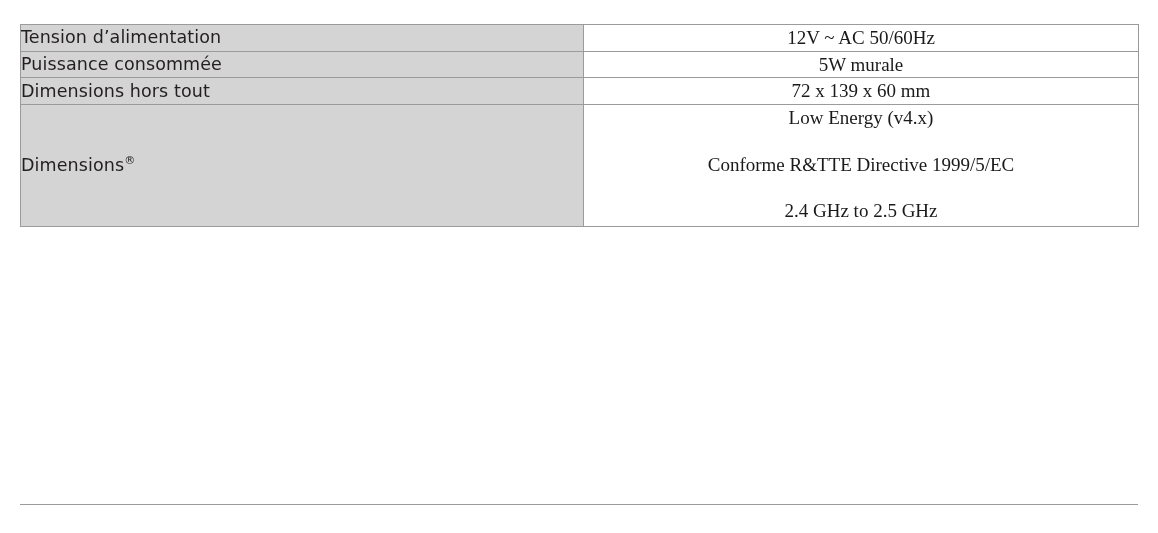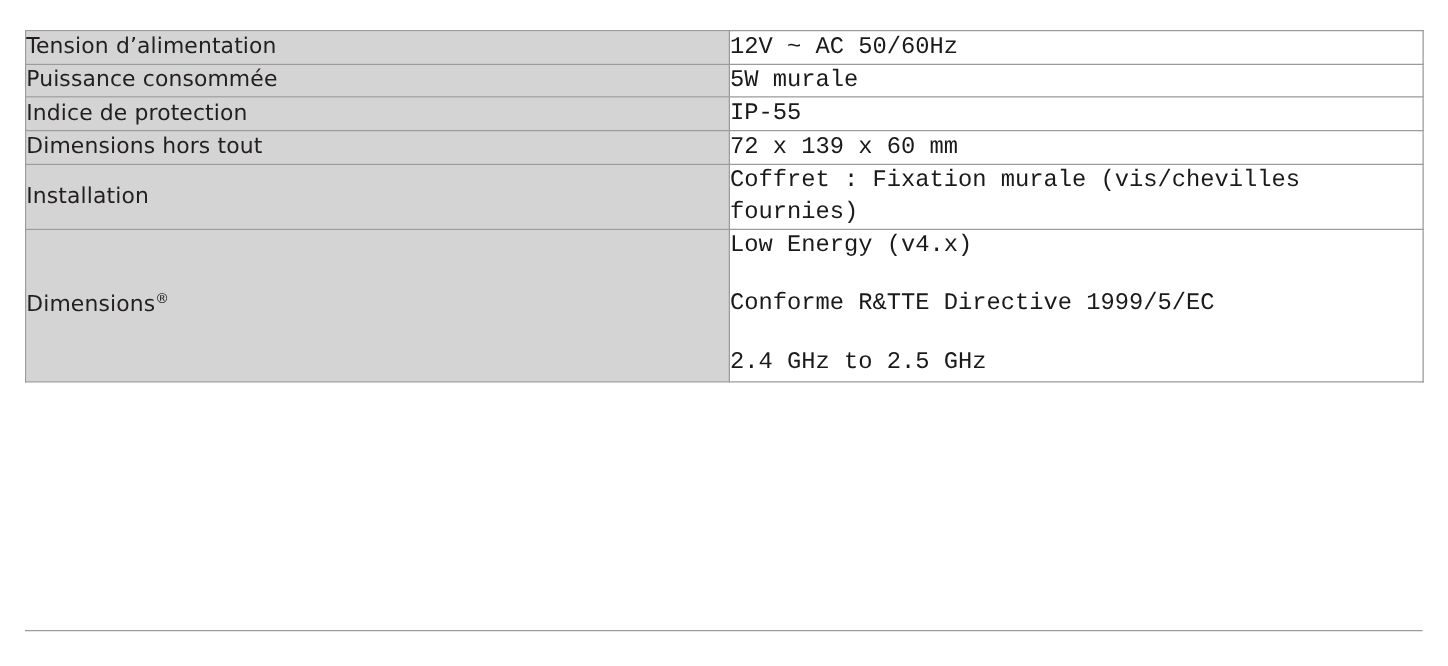--- a/index.html
+++ b/index.html
@@ -40,24 +40,25 @@
     color: #231f20;
     font-family: "DejaVu Sans", sans-serif;
     font-size: 17.5px;
     letter-spacing: 0.1px;
     padding: 13px 0 13px 28px;
     line-height: 1.3;
   }
   .cell-value {
     background: #ffffff;
     color: #1a1a1a;
-    font-family: Liberation Mono, monospace;
+    font-family: Liberation Serif, serif;
     font-size: 19px;
     padding: 12px 0 12px 14px;
     line-height: 1.35;
+    text-align: center;
   }
   .cell-value .line {
     display: block;
   }
   .cell-value.multiline {
     padding-top: 16px;
     padding-bottom: 16px;
   }
   .cell-value.multiline .line {
     margin: 0 0 21px 0;
@@ -101,40 +102,28 @@
       </tr>
 
       <tr class="row">
         <td class="cell-label">Puissance consommée</td>
         <td class="cell-value">
           <span class="line">5W murale</span>
         </td>
       </tr>
 
 
-      <tr class="row">
-        <td class="cell-label">Indice de protection</td>
-        <td class="cell-value">
-          <span class="line">IP-55</span>
-        </td>
-      </tr>
 
       <tr class="row">
         <td class="cell-label">Dimensions hors tout</td>
         <td class="cell-value">
           <span class="line">72 x 139 x 60 mm</span>
         </td>
       </tr>
 
-      <tr class="row">
-        <td class="cell-label">Installation</td>
-        <td class="cell-value">
-          <span class="line">Coffret : Fixation murale (vis/chevilles fournies)</span>
-        </td>
-      </tr>
 
       <tr class="row">
         <td class="cell-label"><span>Dimensions</span><span class="sup">®</span></td>
         <td class="cell-value multiline">
           <span class="line">Low Energy (v4.x)</span>
           <span class="line">Conforme R&amp;TTE Directive 1999/5/EC</span>
           <span class="line">2.4 GHz to 2.5 GHz</span>
         </td>
       </tr>
 

